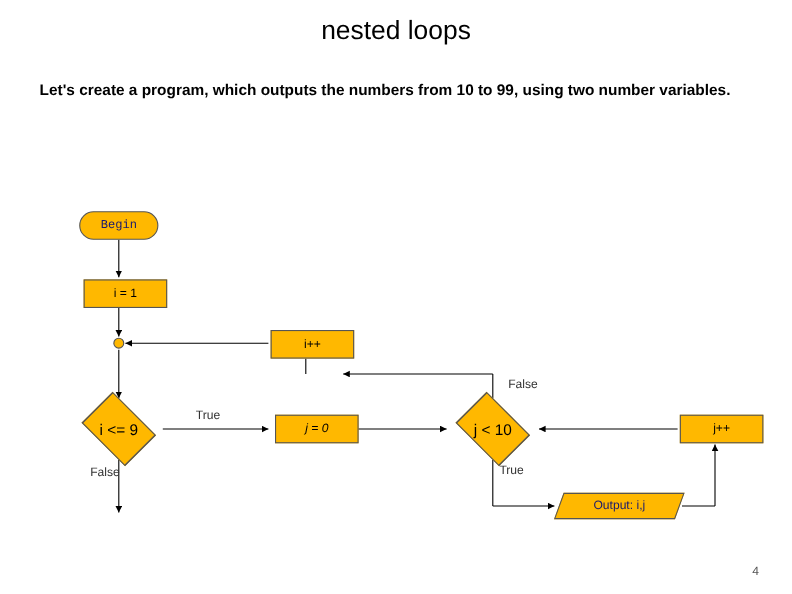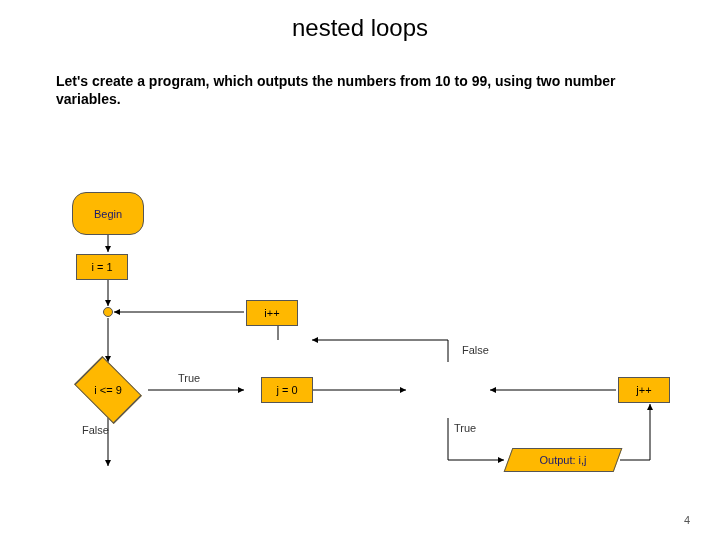--- a/index.html
+++ b/index.html
@@ -14,21 +14,21 @@
   }
   .title {
     text-align: center;
     font-size: 24px;
     padding-top: 14px;
     color: #000;
   }
   .intro {
     font-size: 14px;
     font-weight: bold;
-    padding: 30px 54px 0 56px;
+    padding: 30px 54px 0 36px;
     line-height: 1.3;
     color: #000;
   }
   .canvas {
     position: absolute;
     left: 0; top: 0;
     width: 720px; height: 540px;
   }
   .shape {
     position: absolute;
@@ -37,44 +37,45 @@
     font-size: 12px;
     display: flex;
     align-items: center;
     justify-content: center;
     color: #000;
     box-sizing: border-box;
   }
   .terminator {
     border-radius: 14px;
     width: 72px;
-    height: 43px;
+    height: 26px;
     color: #1a1a6e;
     font-size: 11px;
+    font-family: Liberation Mono, monospace;
   }
   .process {
-    width: 52px;
+    width: 76px;
     height: 26px;
     font-size: 11px;
   }
   .diamond-wrap {
     position: absolute;
   }
   .diamond-inner {
     width: 100%;
     height: 100%;
     background: #FFB800;
     border: 1px solid #555;
     box-sizing: border-box;
   }
   .diamond-label {
     position: absolute;
     left: 50%; top: 50%;
     transform: translate(-50%, -50%);
-    font-size: 11px;
+    font-size: 14px;
     color: #000;
     white-space: nowrap;
   }
   .parallelogram {
     position: absolute;
     width: 110px;
     height: 24px;
     background: #FFB800;
     border: 1px solid #555;
     transform: skewX(-20deg);
@@ -166,22 +167,28 @@
 
   <div class="shape process" style="left:246px; top:300px;">i++</div>
 
   <div class="diamond-wrap" style="left:66px; top:362px; width:84px; height:56px;">
     <div style="position:absolute; left:42px; top:0; width:40px; height:40px; transform-origin:center; transform:translate(-20px,8px) rotate(45deg) scaleX(1.4);">
       <div class="diamond-inner"></div>
     </div>
     <div class="diamond-label">i &lt;= 9</div>
   </div>
 
-  <div class="shape process" style="left:261px; top:377px;">j = 0</div>
-
+  <div class="shape process" style="left:250px; top:377px;font-style:italic;">j = 0</div>
+
+  <div class="diamond-wrap" style="left:406px; top:362px; width:84px; height:56px;">
+    <div style="position:absolute; left:42px; top:0; width:40px; height:40px; transform-origin:center; transform:translate(-20px,8px) rotate(45deg) scaleX(1.4);">
+      <div class="diamond-inner"></div>
+    </div>
+    <div class="diamond-label">j &lt; 10</div>
+  </div>
 
   <div class="shape process" style="left:618px; top:377px;">j++</div>
 
   <div class="parallelogram" style="left:508px; top:448px;">
     <div class="plabel">Output: i,j</div>
   </div>
 
 
   <div class="edge-label" style="left:178px; top:372px;">True</div>
   <div class="edge-label" style="left:82px; top:424px;">False</div>

